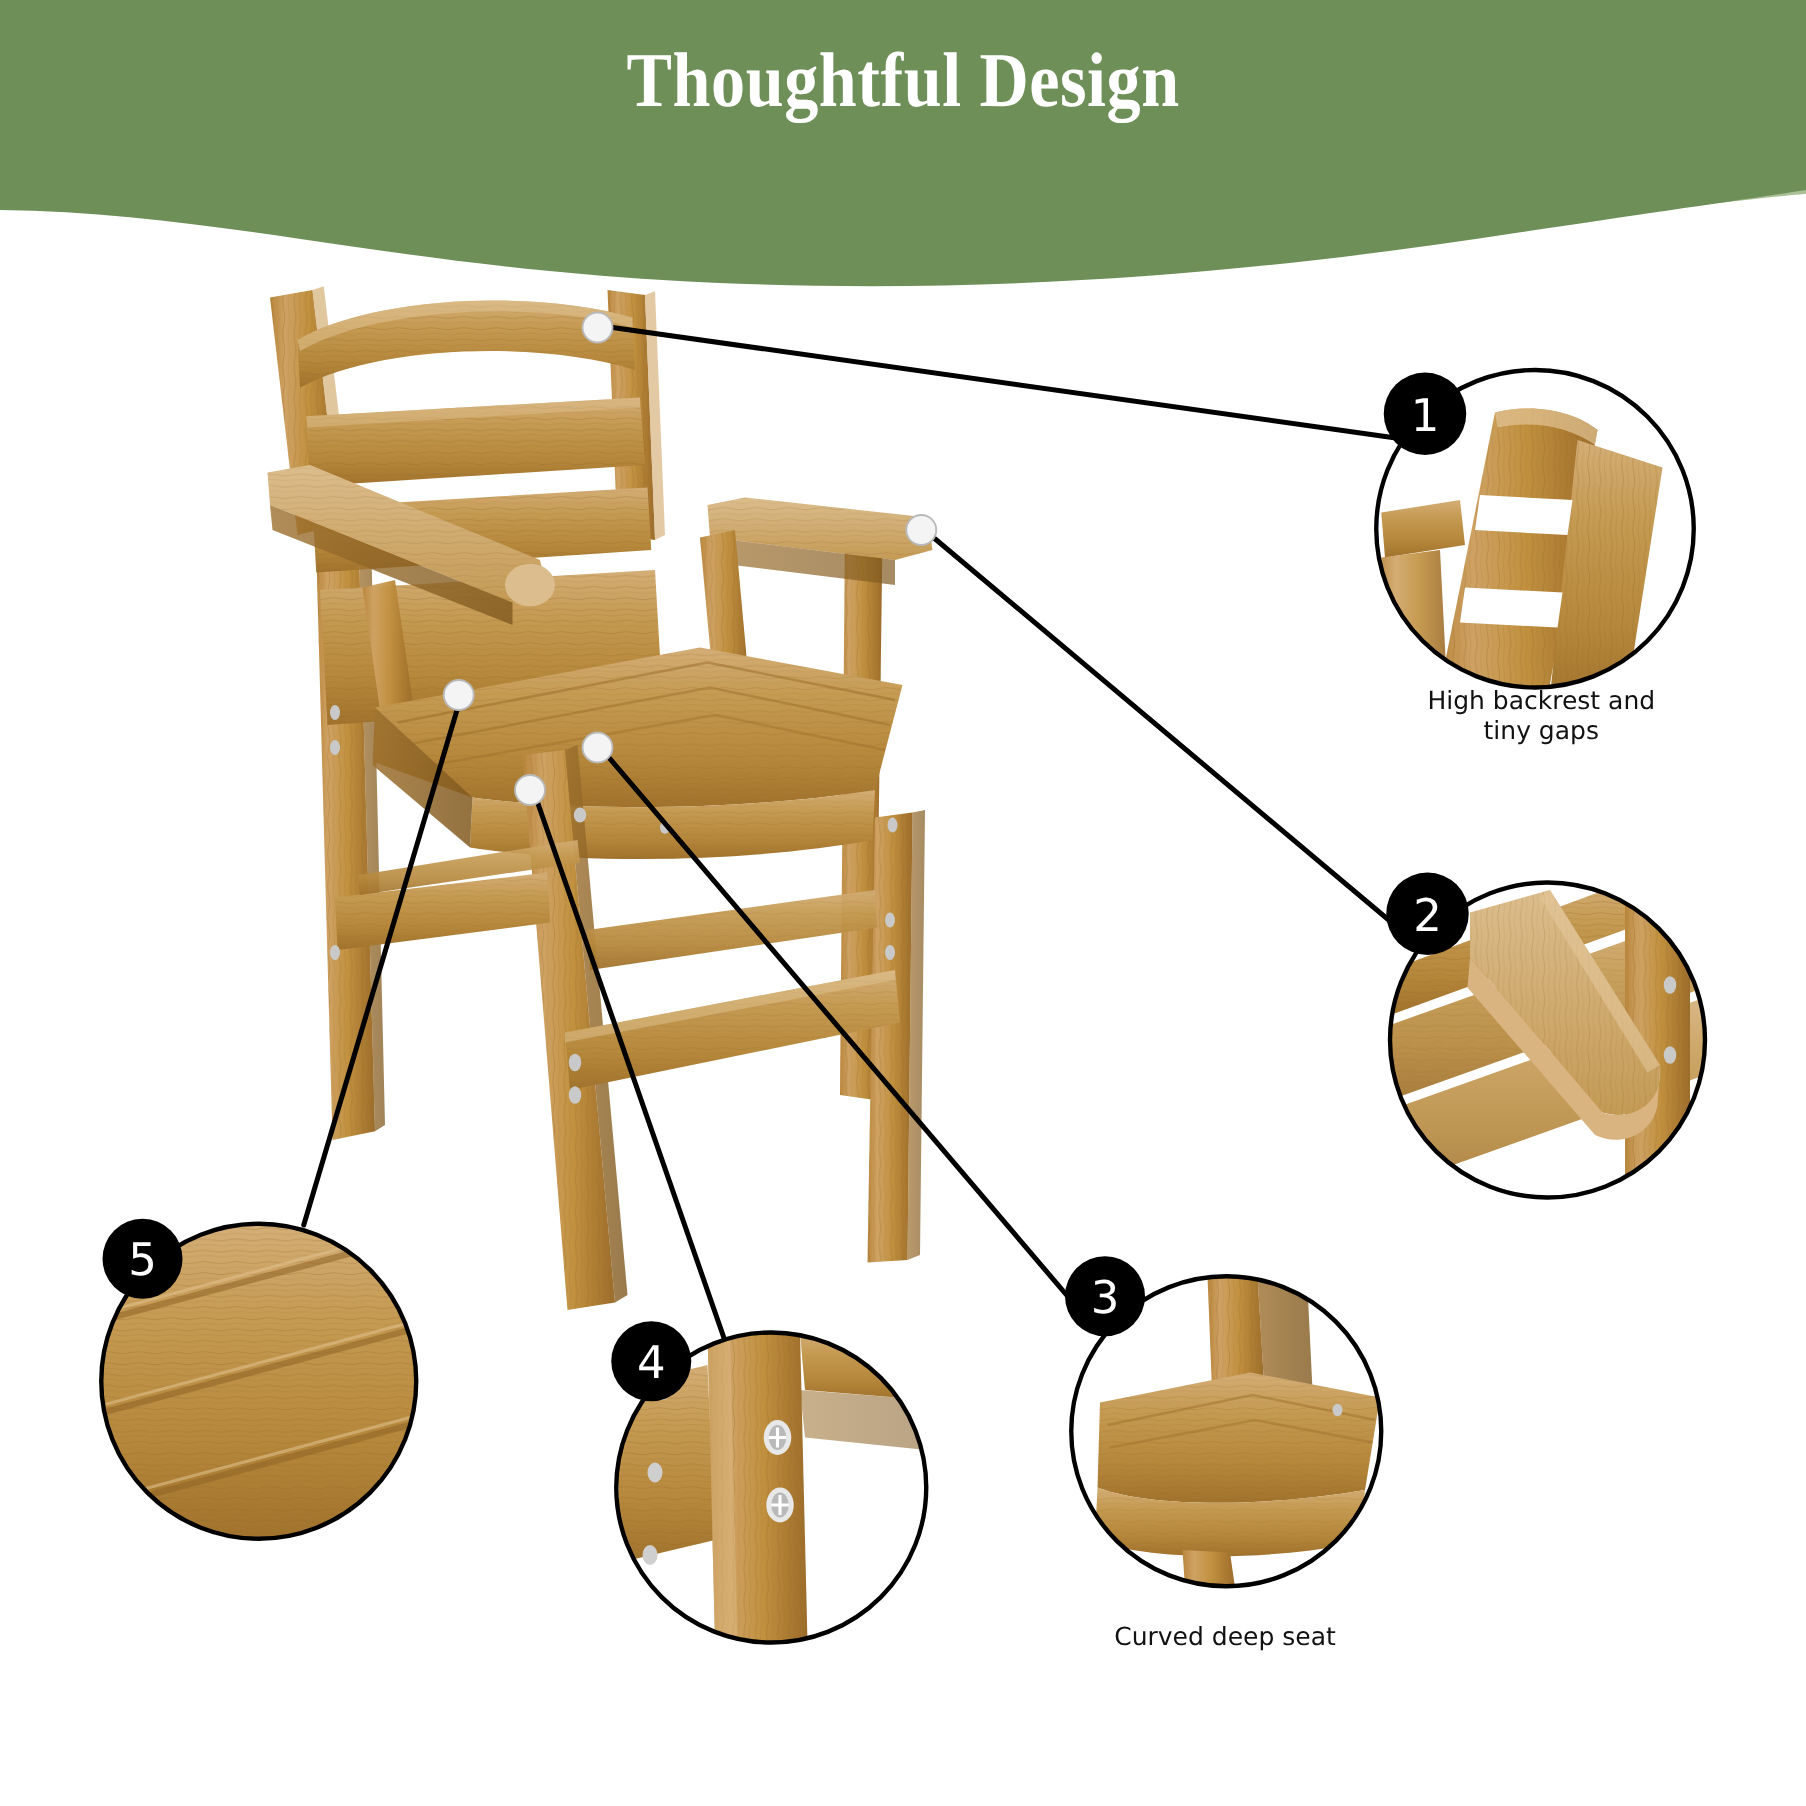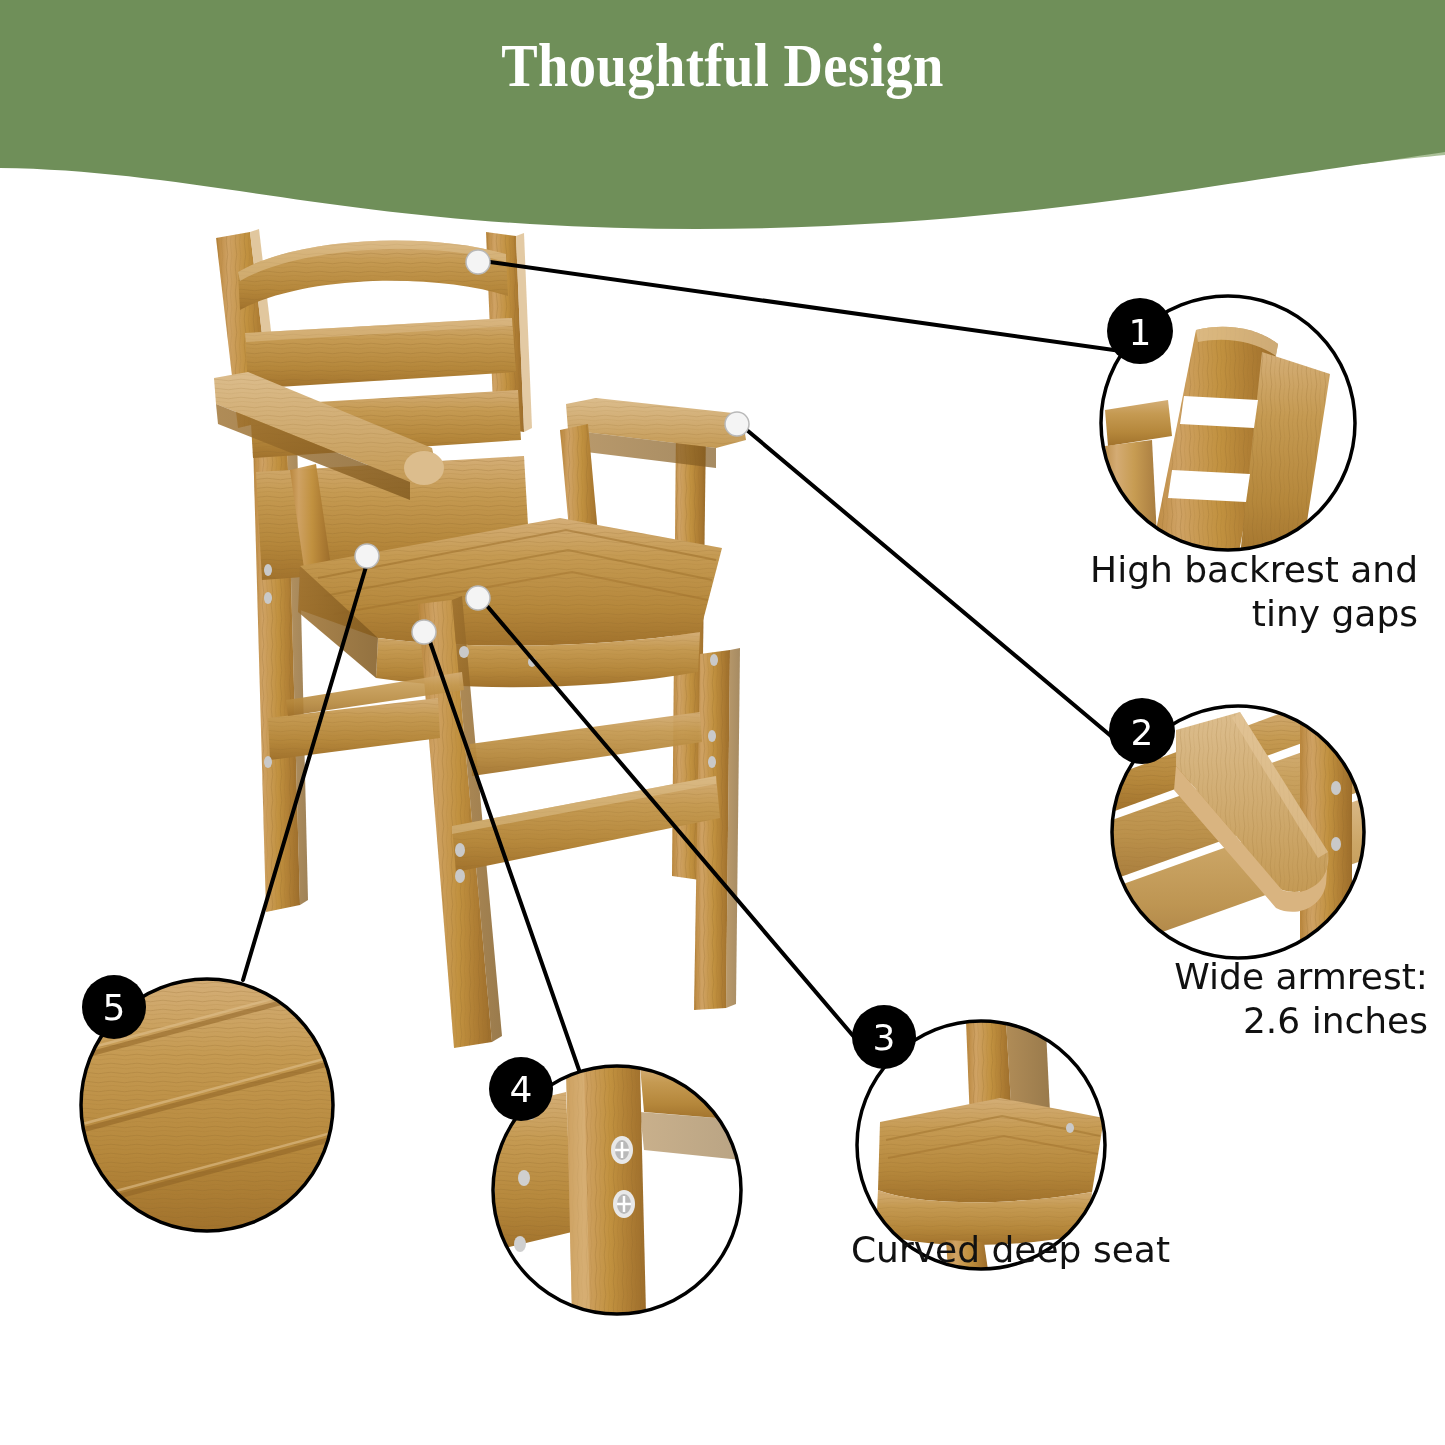--- a/index.html
+++ b/index.html
@@ -24,24 +24,24 @@
     color:#ffffff;
     transform:scaleX(0.88);
     transform-origin:center top;
     z-index:4;
     user-select:none;
   }
 
   
   .caption{
     position:absolute;
-    text-align:right;
+    text-align:center;
     color:#111111;
     font-family:"DejaVu Sans", sans-serif;
-    font-size:36px;
+    font-size:20px;
     line-height:1.22;
     white-space:pre-line;
     user-select:none;
   }
 
   .badge-num{
     font-family:"DejaVu Sans", sans-serif;
     font-size:36px;
     font-weight:400;
     fill:#ffffff;
@@ -398,20 +398,18 @@
     </g>
     <g>
       <circle cx="114" cy="1007" r="32" fill="#000000"></circle>
       <text class="badge-num" x="114" y="1020" text-anchor="middle">5</text>
     </g>
   </svg>
 
   <div class="caption" style="left:1048px;top:548px;width:370px;">High backrest and
 tiny gaps</div>
 
-  <div class="caption" style="left:1058px;top:955px;width:370px;">Wide armrest:
-2.6 inches</div>
-
-  <div class="caption" style="left:790px;top:1228px;width:380px;">Curved deep seat</div>
+
+  <div class="caption" style="left:790px;top:1297px;width:380px;">Curved deep seat</div>
 
 
 
 </div>
 
 </body></html>

